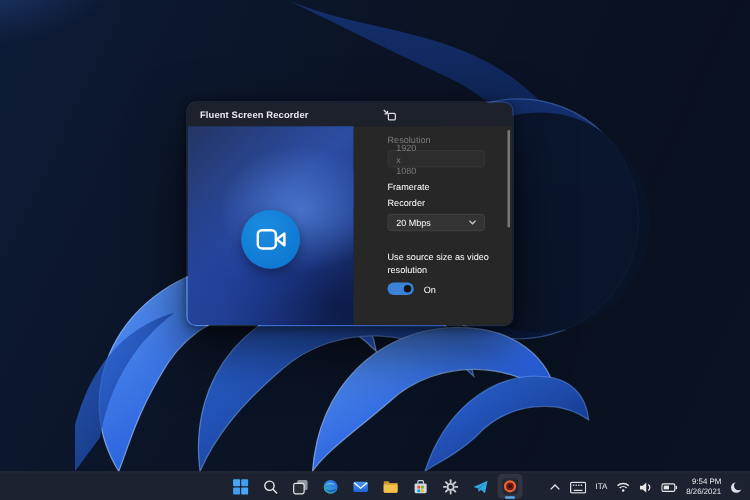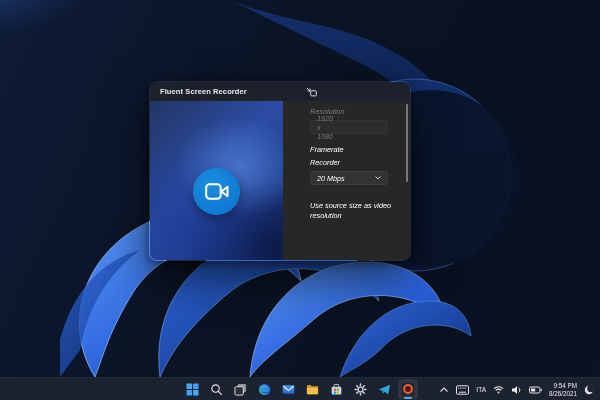--- a/index.html
+++ b/index.html
@@ -29,21 +29,21 @@
     background:
       radial-gradient(90px 70px at 68% 42%, rgba(96,148,236,.55), transparent 72%),
       radial-gradient(130px 100px at 25% 78%, rgba(28,58,148,.65), transparent 75%),
       radial-gradient(120px 90px at 90% 90%, rgba(10,22,64,.8), transparent 75%),
       linear-gradient(135deg, #233564 0%, #2c4da4 45%, #1f3c8d 70%, #16275c 100%); }
   .record-btn { position:absolute; left:43px; top:67px; width:47px; height:47px; border-radius:50%;
     background:radial-gradient(circle at 38% 32%, #1b8ce0, #0f7ad2 70%);
     display:flex; align-items:center; justify-content:center;
     box-shadow:0 3px 9px rgba(0,0,0,.35); cursor:pointer; }
 
-  .right-pane { flex:1; background:#272727; position:relative; padding:6px 0 0 27px;font-style:italic; }
+  .right-pane { flex:1; background:#272727; position:relative; padding:6px 0 0 27px; }
   .field-label { font-size:7.3px; color:#ffffff; margin-bottom:4px; }
   .field-label.disabled { color:#7b7b7b; }
   .combo { width:78px; height:14px; background:#333333; border:1px solid #3d3d3d; border-radius:3px;
     display:flex; align-items:center; justify-content:space-between; padding:0 6px; margin-bottom:11px; cursor:pointer; }
   .combo .val { font-size:7.2px; color:#ffffff; }
   .combo.disabled { background:#2d2d2d; border-color:#343434; cursor:default;gap:48px; }
   .combo.disabled .val { color:#7b7b7b; }
   .wrap-label { width:82px; font-size:7.3px; line-height:9.5px; color:#ffffff; margin:16px 0 6px; }
   .toggle-row { display:flex; align-items:center; gap:8px; }
   .toggle { width:21px; height:10px; border-radius:5px; background:#3a83d9; position:relative; cursor:pointer; }
@@ -138,20 +138,26 @@
 
         <div class="field-label">Recorder</div>
         <div class="combo">
           <span class="val">20 Mbps</span>
           <svg width="6" height="4" viewBox="0 0 6 4">
             <polyline points="0.5,0.5 3,3 5.5,0.5" fill="none" stroke="#cfcfcf" stroke-width="1"></polyline>
           </svg>
         </div>
 
         <div class="wrap-label">Use source size as video resolution</div>
+        <div class="toggle-row">
+          <div class="toggle">
+            <div class="knob"></div>
+          </div>
+          <span class="toggle-state">On</span>
+        </div>
 
         <div class="v-scrollbar"></div>
       </div>
     </div>
   </div>
 
   <div class="taskbar">
     <div class="tb-center">
 
       <div class="tb-btn">

